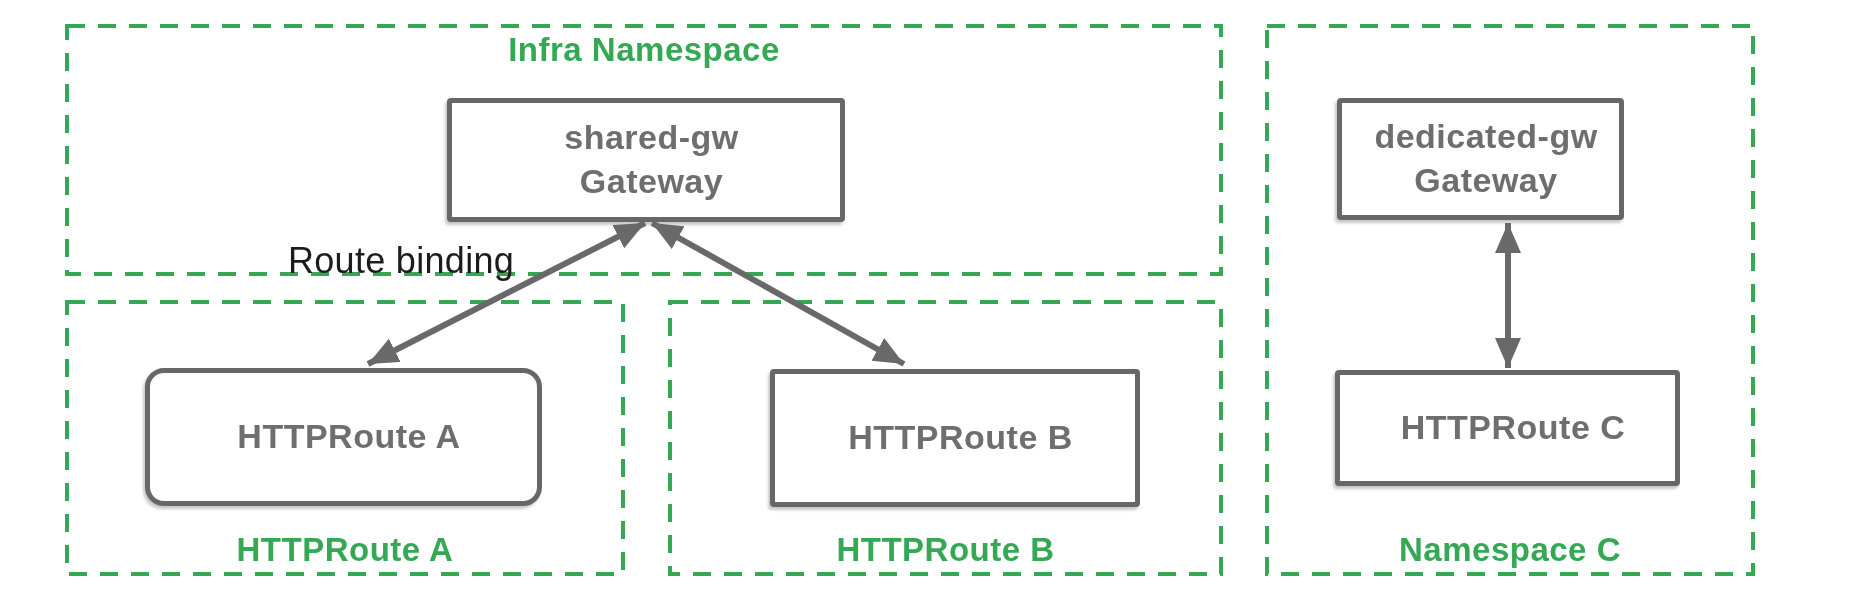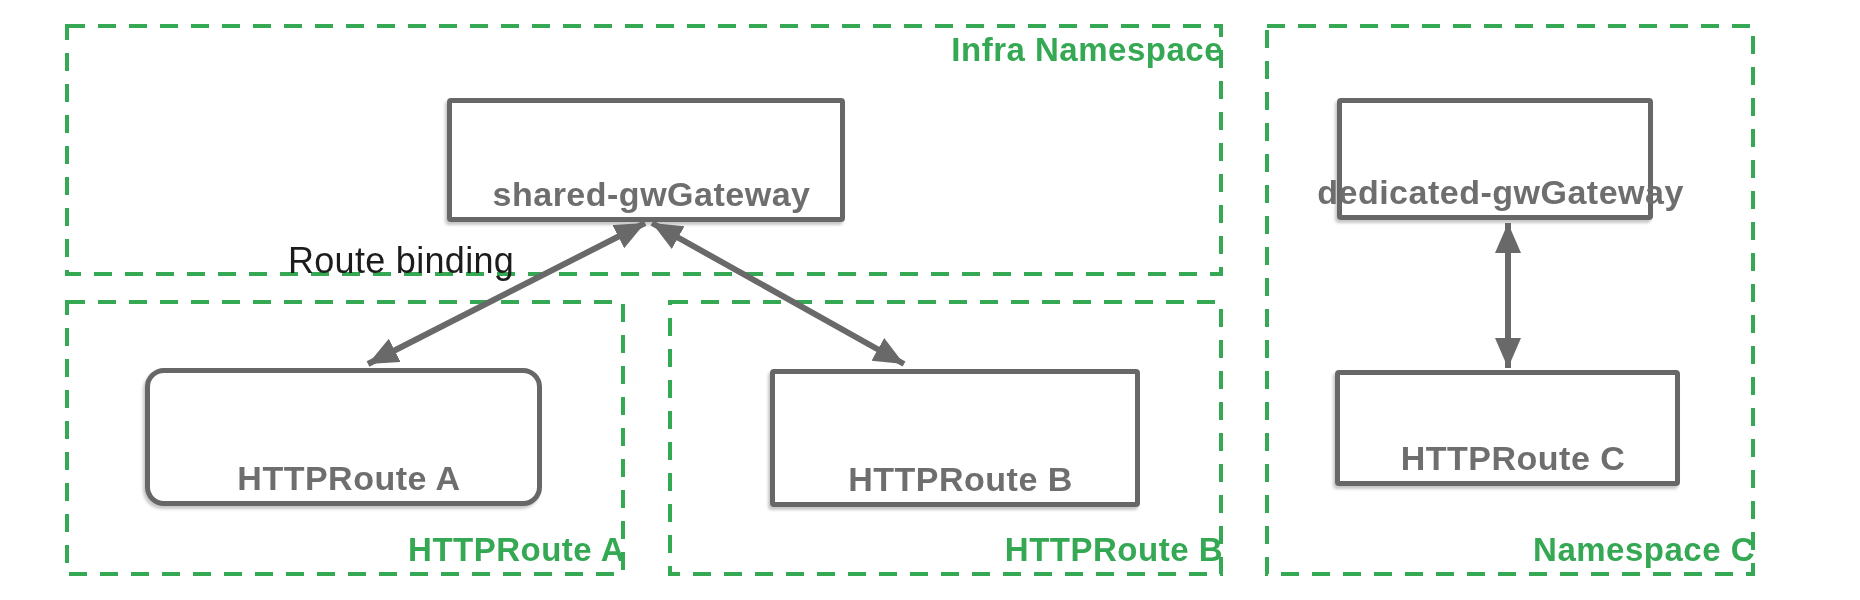--- a/index.html
+++ b/index.html
@@ -13,34 +13,34 @@
   html,body{margin:0;padding:0;background:var(--background);}
   .canvas{
     position:relative;
     width:1860px;height:600px;
     background:var(--background);
     font-family:"Liberation Sans","DejaVu Sans",sans-serif;
     overflow:hidden;
   }
   .ns{position:absolute;z-index:1;}
   .ns-label{
-    position:absolute;left:0;right:0;text-align:right;
+    position:absolute;left:0;right:0;text-align:center;
     color:var(--green);font-weight:700;font-size:33px;letter-spacing:0.5px;
     white-space:nowrap;
   }
   .ns-label.top{top:7px;}
   .ns-label.bottom{bottom:7px;}
   .svg-layer{position:absolute;left:0;top:0;z-index:5;pointer-events:none;}
   .node{
     position:absolute;z-index:3;box-sizing:border-box;
     background:#ffffff;
     border:5px solid var(--box-border);
     border-radius:4px;
     box-shadow:-2px 3px 3px rgba(0,0,0,0.22);
-    display:flex;flex-direction:row;align-items:flex-end;justify-content:center;
+    display:flex;flex-direction:column;align-items:center;justify-content:center;
     color:var(--box-text);font-weight:700;font-size:34px;letter-spacing:0.5px;
     line-height:1.28;text-align:center;white-space:nowrap;padding-left:11px;
   }
   .edge-label{
     position:absolute;z-index:6;
     color:var(--label-text);font-size:36px;font-weight:400;letter-spacing:0.3px;
     white-space:nowrap;
   }
   .dashed-rect{fill:none;stroke:var(--green);stroke-width:4;}
   .arrow-line{stroke:var(--arrow);stroke-width:6;}
@@ -93,21 +93,21 @@
   </div>
 
   <div class="node" style="left:145px;top:368px;width:397px;height:138px;border-radius:19px;">
     <span>HTTPRoute A</span>
   </div>
 
   <div class="node" style="left:742px;top:369px;width:370px;height:138px;margin-left:28px;">
     <span>HTTPRoute B</span>
   </div>
 
-  <div class="node" style="left:1337px;top:98px;width:316px;height:122px;">
+  <div class="node" style="left:1337px;top:98px;width:287px;height:122px;">
     <span>dedicated-gw</span>
     <span>Gateway</span>
   </div>
 
   <div class="node" style="left:1335px;top:370px;width:345px;height:116px;">
     <span>HTTPRoute C</span>
   </div>
 
   <div class="edge-label" style="left:288px;top:240px;">Route binding</div>
 

